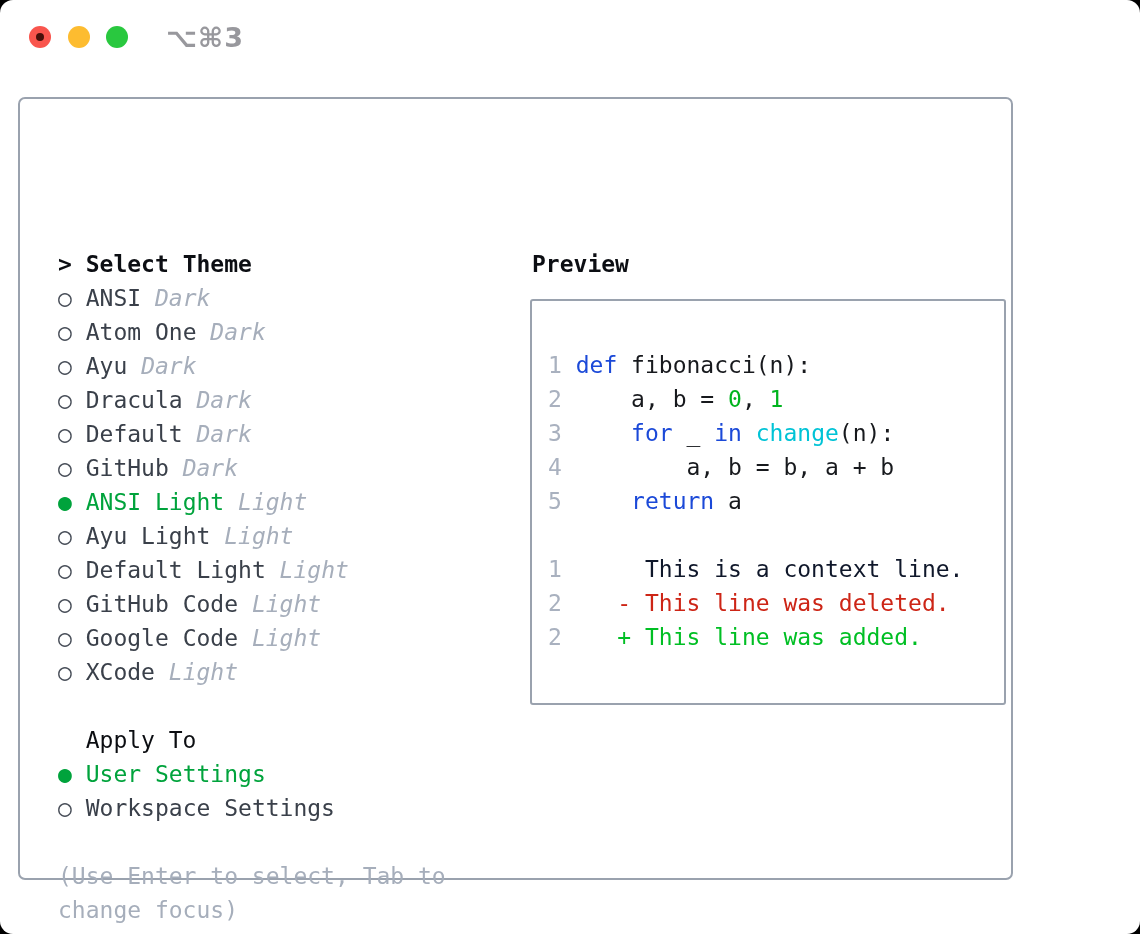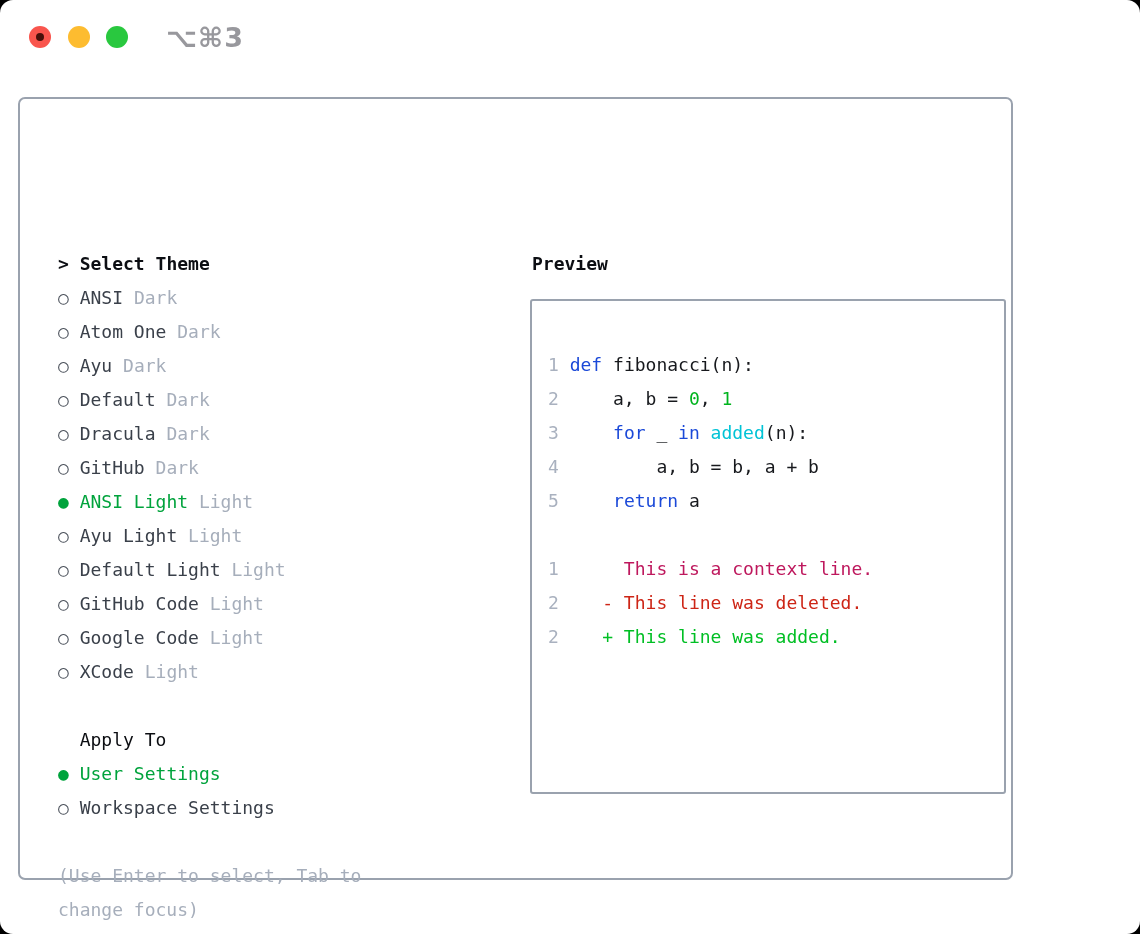--- a/index.html
+++ b/index.html
@@ -13,43 +13,43 @@
   .light.green{left:106px;background:#29c83f;}
   .dot{position:absolute;left:7px;top:7px;width:8px;height:8px;border-radius:50%;background:#47100a;}
   .shortcut{position:absolute;left:166px;top:22px;font-family:"DejaVu Sans",sans-serif;
             font-size:27px;font-weight:600;letter-spacing:1px;color:#98989d;}
 
   
   .main-box{position:absolute;left:18px;top:97px;width:995px;height:783px;box-sizing:border-box;
             border:2px solid #9aa2ae;border-radius:7px;background:#fff;}
 
   
-  .row{height:34px;line-height:34px;white-space:pre;font-size:18px;}
+  .row{height:34px;line-height:34px;white-space:pre;font-size:23px;}
   .left-col{position:absolute;left:38px;top:148px;}
   .bold{font-weight:bold;color:#0c0e13;}
   .header{color:#0b0d11;}
   .indent2{padding-left:2ch;}
   .marker{color:#4b515b;}
   .marker.on{color:#00a33c;}
   .tname{color:#3a404a;}
   .selected .tname{color:#00a33c;text-align:right;}
-  .tvariant{color:#a6aebb;}
+  .tvariant{color:#a6aebb;font-style:italic;}
   .help-line{color:#a6aebb;}
 
   
   .preview-title{position:absolute;left:512px;top:148px;}
-  .preview-box{position:absolute;left:510px;top:200px;width:476px;height:495px;box-sizing:border-box;
+  .preview-box{position:absolute;left:510px;top:200px;width:476px;height:406px;box-sizing:border-box;
                border:2px solid #9aa2ae;border-radius:3px;background:#fff;overflow:hidden;}
   #preview-lines{padding:13px 0 0 16px;}
   .ln{color:#a9b1bf;}
   .code{color:#17191d;}
   .kw{color:#1b49d8;}
   .fn{color:#00c3d6;}
   .lit{color:#00b41e;}
-  .ctx{color:#be185d;}
+  .ctx{color:#0f172a;}
   .del{color:#cd2516;}
   .add{color:#00bf24;margin-top:36px;}
 </style>
 </head>
 <body>
 
 <div class="window">
 
   <span class="light red">
       <span class="dot"></span>
@@ -59,22 +59,22 @@
   <span class="shortcut">⌥⌘3</span>
 
   <div class="main-box">
 
     <div class="left-col">
         <div class="row"><span class="bold">&gt;</span><span> </span><span class="bold">Select Theme</span></div>
         <div id="theme-list">
           <div class="row"><span class="marker">○</span><span> </span><span class="tname">ANSI</span><span> </span><span class="tvariant">Dark</span></div>
           <div class="row"><span class="marker">○</span><span> </span><span class="tname">Atom One</span><span> </span><span class="tvariant">Dark</span></div>
           <div class="row"><span class="marker">○</span><span> </span><span class="tname">Ayu</span><span> </span><span class="tvariant">Dark</span></div>
+          <div class="row"><span class="marker">○</span><span> </span><span class="tname">Dracula</span><span> </span><span class="tvariant">Dark</span></div>
           <div class="row"><span class="marker">○</span><span> </span><span class="tname">Default</span><span> </span><span class="tvariant">Dark</span></div>
-          <div class="row"><span class="marker">○</span><span> </span><span class="tname">Dracula</span><span> </span><span class="tvariant">Dark</span></div>
           <div class="row"><span class="marker">○</span><span> </span><span class="tname">GitHub</span><span> </span><span class="tvariant">Dark</span></div>
           <div class="row selected"><span class="marker on">●</span><span> </span><span class="tname">ANSI Light</span><span> </span><span class="tvariant">Light</span></div>
           <div class="row"><span class="marker">○</span><span> </span><span class="tname">Ayu Light</span><span> </span><span class="tvariant">Light</span></div>
           <div class="row"><span class="marker">○</span><span> </span><span class="tname">Default Light</span><span> </span><span class="tvariant">Light</span></div>
           <div class="row"><span class="marker">○</span><span> </span><span class="tname">GitHub Code</span><span> </span><span class="tvariant">Light</span></div>
           <div class="row"><span class="marker">○</span><span> </span><span class="tname">Google Code</span><span> </span><span class="tvariant">Light</span></div>
           <div class="row"><span class="marker">○</span><span> </span><span class="tname">XCode</span><span> </span><span class="tvariant">Light</span></div>
         </div>
         <div class="row"></div>
         <div class="row header indent2">Apply To</div>
@@ -87,21 +87,21 @@
         <div class="row help-line">change focus)</div>
       </div>
 
     <div class="preview-title"><span class="row bold">Preview</span></div>
 
     <div class="preview-box">
         <div id="preview-lines">
           <div class="row"></div>
           <div class="row"><span class="ln">1</span><span> </span><span class="kw">def</span><span class="code"> fibonacci(n):</span></div>
           <div class="row"><span class="ln">2</span><span> </span><span class="code">    a, b = </span><span class="lit">0</span><span class="code">, </span><span class="lit">1</span></div>
-          <div class="row"><span class="ln">3</span><span> </span><span class="code">    </span><span class="kw">for</span><span class="code"> _ </span><span class="kw">in</span><span class="code"> </span><span class="fn">added</span><span class="code">(n):</span></div>
+          <div class="row"><span class="ln">3</span><span> </span><span class="code">    </span><span class="kw">for</span><span class="code"> _ </span><span class="kw">in</span><span class="code"> </span><span class="fn">change</span><span class="code">(n):</span></div>
           <div class="row"><span class="ln">4</span><span> </span><span class="code">        a, b = b, a + b</span></div>
           <div class="row"><span class="ln">5</span><span> </span><span class="code">    </span><span class="kw">return</span><span class="code"> a</span></div>
           <div class="row"></div>
           <div class="row"><span class="ln">1</span><span> </span><span class="ctx">     This is a context line.</span></div>
           <div class="row"><span class="ln">2</span><span> </span><span class="del">   - This line was deleted.</span></div>
           <div class="row"><span class="ln">2</span><span> </span><span class="add">   + This line was added.</span></div>
           <div class="row"></div>
         </div>
       </div>
 

